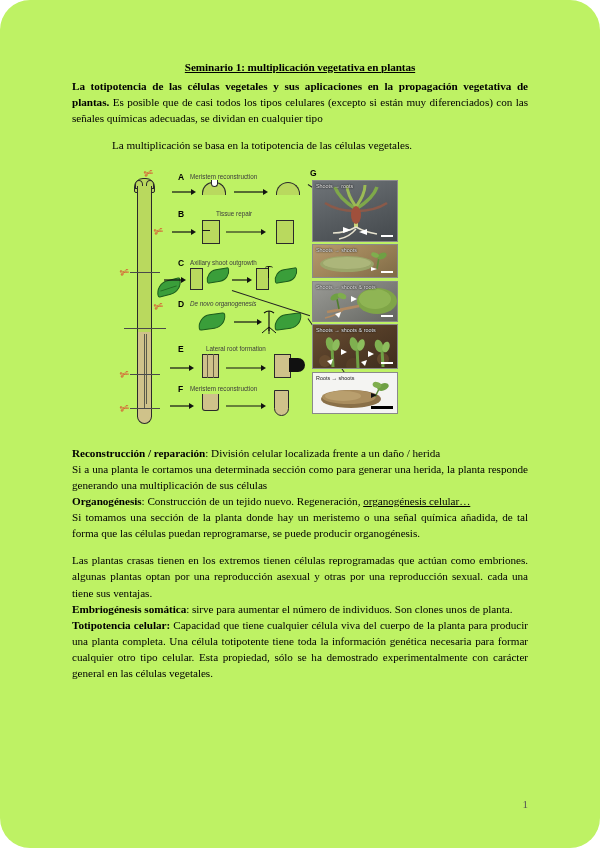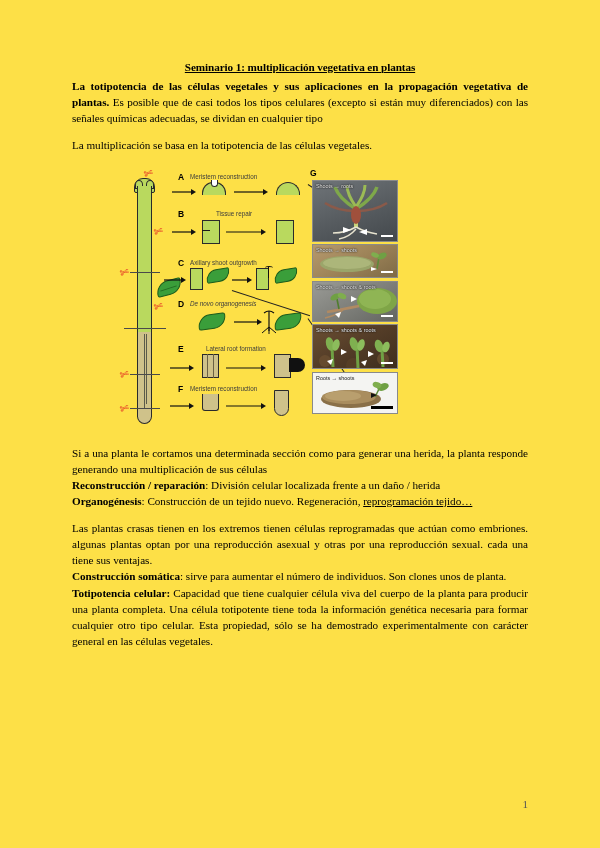--- a/index.html
+++ b/index.html
@@ -11,21 +11,22 @@
     width: 600px; height: 848px;
     position: relative;
     font-family: "Liberation Serif", serif;
     color: #000;
     overflow: hidden;
   }
   .page {
     position: absolute;
     left: 0; top: 0;
     width: 600px; height: 848px;
-    background: #fde047;
+    background: #bef264;
+    border-radius: 30px;
   }
   .content {
     position: absolute;
     left: 72px; top: 60px;
     width: 456px;
   }
   .doc-title {
     text-align: center;
     font-weight: bold;
     font-size: 11.2px;
@@ -34,21 +35,21 @@
     margin: 0 0 3px 0;
     line-height: 1.35;
   }
   p.para {
     margin: 0;
     font-size: 11.2px;
     line-height: 1.44;
     text-align: justify;
     letter-spacing: -0.05px;
   }
-  p.para.nojust { text-align: left; }
+  p.para.nojust { text-align: left; margin-left: 40px; }
   b.lead { font-weight: bold; }
   .u { text-decoration: underline; }
   .gap { height: 11px; }
   .subhead {
     font-weight: bold;
     font-size: 11.2px;
     text-decoration: underline;
     margin: 0;
     line-height: 1.44;
   }
@@ -475,28 +476,29 @@
               <ellipse cx="64" cy="12" rx="4.5" ry="3" fill="#7fae4e" transform="rotate(20 64 12)"></ellipse>
               <polygon points="58,20 64,22 58,25" fill="#111"></polygon>
             </svg>
             <div class="scalebar blk" style="width:22px;height:2.4px;"></div>
           </div>
 
         </div>
       </div>
     </div>
 
+    <p class="para"><b class="lead">Reconstrucción / reparación</b><span>: División celular localizada frente a un daño / herida</span></p>
     <p class="para">Si a una planta le cortamos una determinada sección como para generar una herida, la planta responde generando una multiplicación de sus células</p>
-    <p class="para"><b class="lead">Reconstrucción / reparación</b><span>: División celular localizada frente a un daño / herida</span></p>
-    <p class="para"><b class="lead">Organogénesis</b><span>: Construcción de un tejido nuevo. Regeneración, </span><span class="u">reprogramación tejido…</span></p>
+    <p class="para"><b class="lead">Organogénesis</b><span>: Construcción de un tejido nuevo. Regeneración, </span><span class="u">organogénesis celular…</span></p>
+    <p class="para">Si tomamos una sección de la planta donde hay un meristemo o una señal química añadida, de tal forma que las células puedan reprogramarse, se puede producir organogénesis.</p>
 
     <div class="gap"></div>
 
     <p class="para">Las plantas crasas tienen en los extremos tienen células reprogramadas que actúan como embriones. algunas plantas optan por una reproducción asexual y otras por una reproducción sexual. cada una tiene sus ventajas.</p>
-    <p class="para"><b class="lead">Construcción somática</b><span>: sirve para aumentar el número de individuos. Son clones unos de planta.</span></p>
+    <p class="para"><b class="lead">Embriogénesis somática</b><span>: sirve para aumentar el número de individuos. Son clones unos de planta.</span></p>
     <p class="para"><b class="lead">Totipotencia celular:</b><span> Capacidad que tiene cualquier célula viva del cuerpo de la planta para producir una planta completa. Una célula totipotente tiene toda la información genética necesaria para formar cualquier otro tipo celular. Esta propiedad, sólo se ha demostrado experimentalmente con carácter general en las células vegetales.</span></p>
 
     <div class="gap"></div>
 
 
   </div>
 
   <div class="page-num">1</div>
 </div>
 

